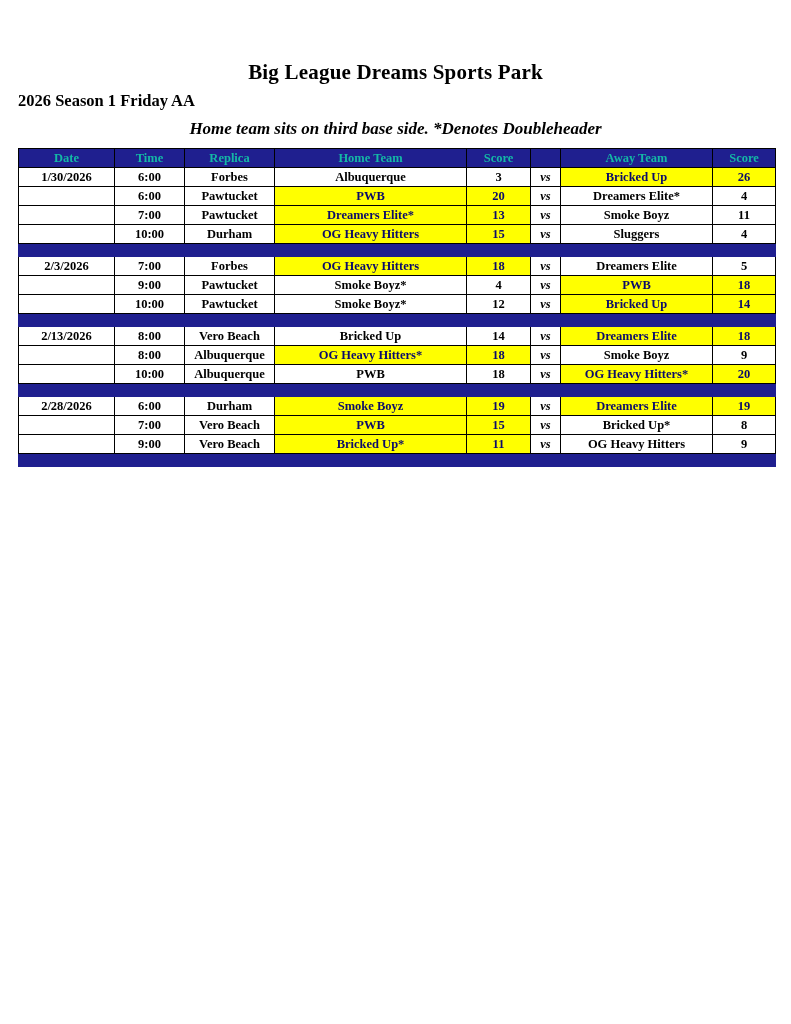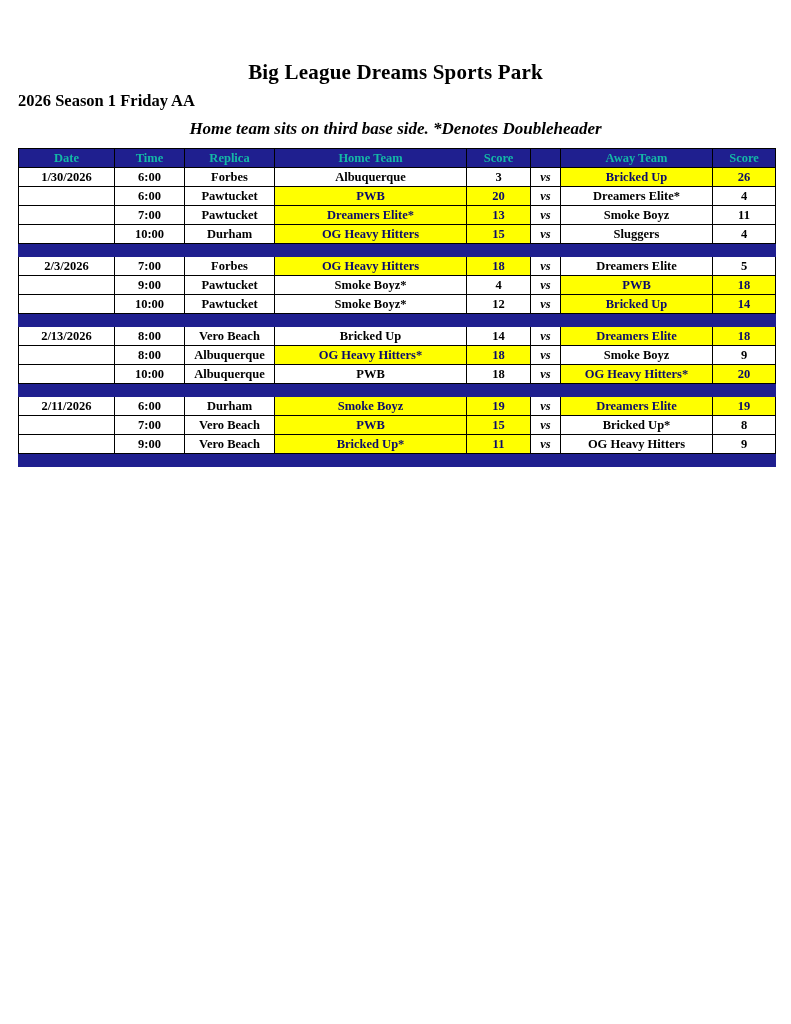--- a/index.html
+++ b/index.html
@@ -229,21 +229,21 @@
           <td class="bold">PWB</td>
           <td class="bold">18</td>
           <td class="vs">vs</td>
           <td class="hl">OG Heavy Hitters*</td>
           <td class="hl">20</td>
         </tr>
         <tr class="spacer">
           <td colspan="8"></td>
         </tr>
         <tr>
-          <td class="bold">2/11/2026</td>
+          <td class="bold">2/28/2026</td>
           <td class="bold">6:00</td>
           <td class="bold">Durham</td>
           <td class="hl">Smoke Boyz</td>
           <td class="hl">19</td>
           <td class="vs">vs</td>
           <td class="hl">Dreamers Elite</td>
           <td class="hl">19</td>
         </tr>
         <tr>
           <td class="bold"></td>

